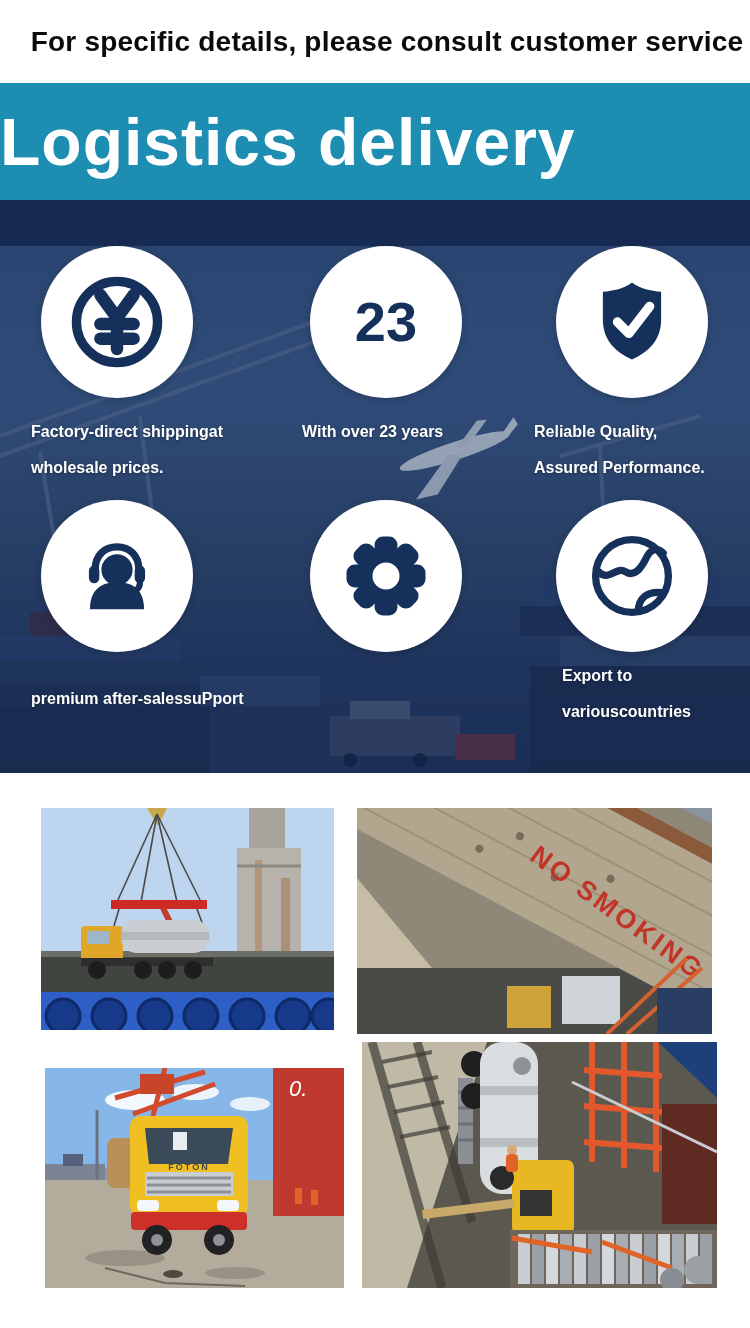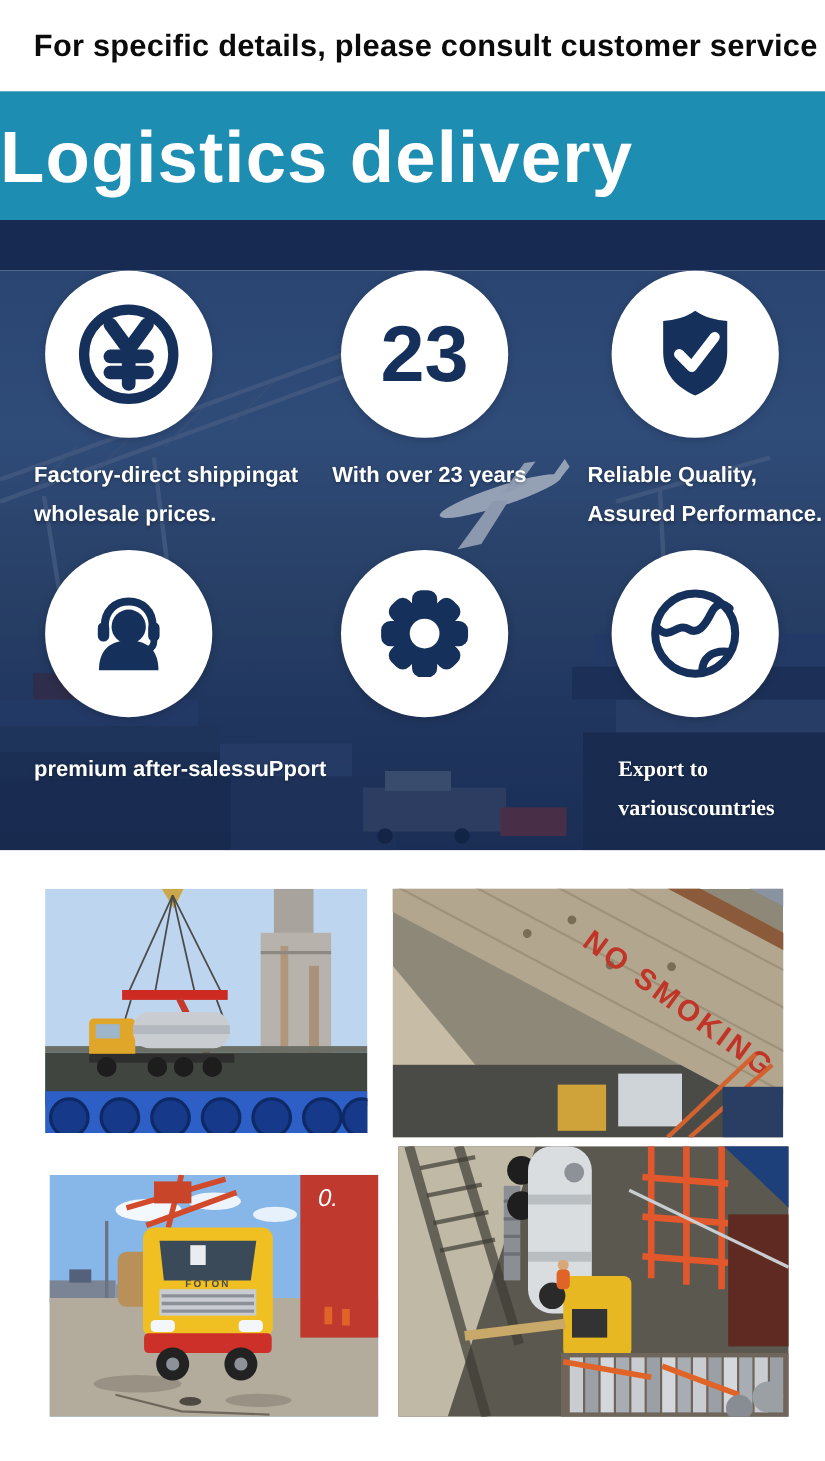--- a/index.html
+++ b/index.html
@@ -22,22 +22,22 @@
   
   .hero{position:absolute;left:0;top:246px;width:750px;height:527px;overflow:hidden;
         background:linear-gradient(180deg,#33517f 0%,#3a5a89 28%,#30496f 55%,#243a63 78%,#1c3057 100%);}
   .hero-overlay{position:absolute;left:0;top:0;width:750px;height:527px;
                 background:rgba(23,43,82,0.30);z-index:2;}
   .hero-scene{position:absolute;left:0;top:0;z-index:1;}
 
   .feature-circle{position:absolute;width:152px;height:152px;border-radius:50%;background:#ffffff;
                   z-index:3;display:flex;align-items:center;justify-content:center;
                   box-shadow:0 2px 8px rgba(0,0,0,0.18);}
-  .badge-number{font-size:72px;font-weight:800;color:#16305c;line-height:1;}
-  .feature-caption{position:absolute;z-index:3;color:#ffffff;font-weight:800;font-size:20px;
+  .badge-number{font-size:56px;font-weight:800;color:#16305c;line-height:1;}
+  .feature-caption{position:absolute;z-index:3;color:#ffffff;font-weight:800;font-size:16px;
                    line-height:36px;white-space:nowrap;text-shadow:0 1px 3px rgba(0,0,0,0.35);}
 
   
   .gallery{position:absolute;left:0;top:773px;width:750px;height:555px;background:#ffffff;}
   .photo{position:absolute;overflow:hidden;display:block;}
 </style>
 </head>
 <body>
 
 <div id="page">
@@ -170,21 +170,21 @@
       <svg width="104" height="104" viewBox="0 0 100 100">
         <circle cx="50" cy="50" r="35" fill="none" stroke="#16305c" stroke-width="7"></circle>
         <path d="M18 46 C28 56 34 40 44 46 C52 51 58 44 64 32 C68 24 74 22 80 28" fill="none" stroke="#16305c" stroke-width="7" stroke-linecap="round"></path>
         <path d="M56 84 C56 72 64 64 80 66" fill="none" stroke="#16305c" stroke-width="7" stroke-linecap="round"></path>
       </svg>
     </div>
 
     <div class="feature-caption" style="left:31px;top:435px;">
       <div>premium after-salessuPport</div>
     </div>
-    <div class="feature-caption" style="left:562px;top:435px;font-family:Liberation Serif, serif;">
+    <div class="feature-caption" style="left:562px;top:412px;">
       <div>Export to</div>
       <div>variouscountries</div>
     </div>
   </div>
 
   <div class="gallery">
 
     <svg class="photo" style="left:41px;top:35px;" width="293" height="222" viewBox="0 0 293 222">
       <rect width="293" height="222" fill="#bdd5ee"></rect>
       <rect x="208" y="0" width="36" height="46" fill="#a8a49d"></rect>

